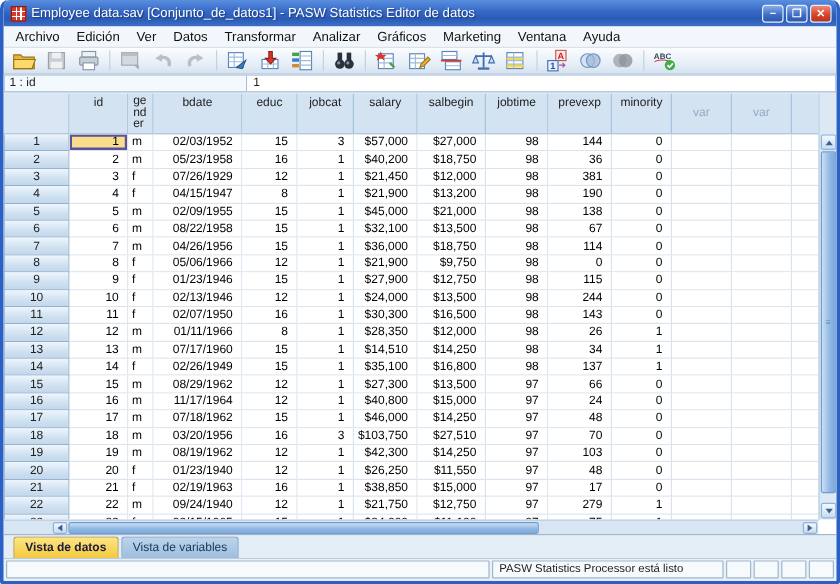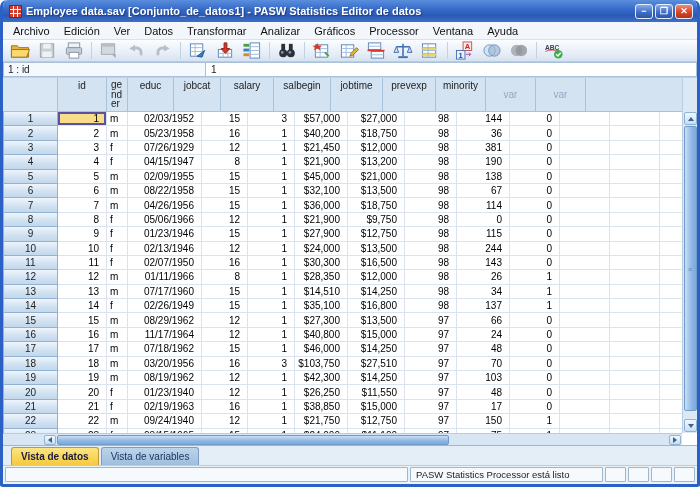--- a/index.html
+++ b/index.html
@@ -8,21 +8,21 @@
 
   .window{position:relative;width:700px;height:487px;background:#eaf1f9;
     border:3px solid #2b61c4;border-top:none;border-radius:7px 7px 3px 3px;overflow:hidden;}
 
   
   .titlebar{height:22px;background:linear-gradient(#5a8ede 0%,#3568c6 45%,#2a5ab4 70%,#3d6fc9 100%);
     display:flex;align-items:center;padding:0 4px;border-radius:5px 5px 0 0;}
   .app-icon{width:13px;height:13px;margin:0 4px 0 2px;background:#d23c2e;border:1px solid #8e1d14;
     background-image:linear-gradient(to right,transparent 3px,#fff 3px,#fff 4px,transparent 4px,transparent 7px,#fff 7px,#fff 8px,transparent 8px),
                      linear-gradient(to bottom,transparent 3px,#fff 3px,#fff 4px,transparent 4px,transparent 7px,#fff 7px,#fff 8px,transparent 8px);}
-  .title-text{color:#fff;font-size:11px;font-weight:bold;text-shadow:1px 1px 1px #1a3c7e;white-space:nowrap;overflow:hidden;flex:1;}
+  .title-text{color:#fff;font-size:11px;font-weight:normal;text-shadow:1px 1px 1px #1a3c7e;white-space:nowrap;overflow:hidden;flex:1;}
   .winbtns{display:flex;gap:2px;}
   .wbtn{width:18px;height:15px;border-radius:3px;border:1px solid #e7eefb;color:#fff;font-size:9px;line-height:13px;
     text-align:center;background:linear-gradient(#86abe8,#3c6bc4 60%,#2c58a8);font-weight:bold;}
   .wbtn.close{background:linear-gradient(#ef8a74,#d8442a 55%,#b93318);}
 
   
   .menubar{height:18px;background:#f3f7fb;border-bottom:1px solid #d8e2ec;display:flex;align-items:center;padding:0 3px;}
   .menu-item{font-size:11px;color:#111;padding:1px 7px;white-space:nowrap;}
 
   
@@ -104,21 +104,21 @@
   </div>
 
   <div class="menubar">
       <span class="menu-item">Archivo</span>
       <span class="menu-item">Edición</span>
       <span class="menu-item">Ver</span>
       <span class="menu-item">Datos</span>
       <span class="menu-item">Transformar</span>
       <span class="menu-item">Analizar</span>
       <span class="menu-item">Gráficos</span>
-      <span class="menu-item">Processor</span>
+      <span class="menu-item">Marketing</span>
       <span class="menu-item">Ventana</span>
       <span class="menu-item">Ayuda</span>
     </div>
 
   <div class="toolbar">
     <div class="tbtn">
         <svg viewBox="0 0 22 20">
           <path d="M2 5h6l2 2h10v10H2z" fill="#e8b43c" stroke="#9c7415"></path>
           <path d="M2 9h19l-3 8H2z" fill="#fbd96f" stroke="#9c7415"></path>
         </svg>
@@ -268,20 +268,21 @@
     <div class="cellref-box">1 : id</div>
     <div class="celledit-box">1</div>
   </div>
 
   <div class="gridwrap">
     <div class="gridscroll">
       <div class="hdr-row">
           <div class="hcell corner" style="width: 55px; flex: 0 0 55px;"></div>
           <div class="hcell" style="width: 49px; flex: 0 0 49px;">id</div>
           <div class="hcell gender" style="width: 21px; flex: 0 0 21px;">gender</div>
+          <div class="hcell" style="width: 74px; flex: 0 0 74px;">bdate</div>
           <div class="hcell" style="width: 46px; flex: 0 0 46px;">educ</div>
           <div class="hcell" style="width: 47px; flex: 0 0 47px;">jobcat</div>
           <div class="hcell" style="width: 53px; flex: 0 0 53px;">salary</div>
           <div class="hcell" style="width: 57px; flex: 0 0 57px;">salbegin</div>
           <div class="hcell" style="width: 52px; flex: 0 0 52px;">jobtime</div>
           <div class="hcell" style="width: 53px; flex: 0 0 53px;">prevexp</div>
           <div class="hcell" style="width: 50px; flex: 0 0 50px;">minority</div>
           <div class="hcell ghost" style="width: 50px; flex: 0 0 50px;">var</div>
           <div class="hcell ghost" style="width: 50px; flex: 0 0 50px;">var</div>
           <div class="hcell fill"></div>
@@ -626,21 +627,21 @@
           <div class="grow">
             <div class="rowhdr">22</div>
             <div class="cell" style="width: 49px; flex: 0 0 49px;">22</div>
             <div class="cell left" style="width: 21px; flex: 0 0 21px;">m</div>
             <div class="cell" style="width: 74px; flex: 0 0 74px;">09/24/1940</div>
             <div class="cell" style="width: 46px; flex: 0 0 46px;">12</div>
             <div class="cell" style="width: 47px; flex: 0 0 47px;">1</div>
             <div class="cell" style="width: 53px; flex: 0 0 53px;">$21,750</div>
             <div class="cell" style="width: 57px; flex: 0 0 57px;">$12,750</div>
             <div class="cell" style="width: 52px; flex: 0 0 52px;">97</div>
-            <div class="cell" style="width: 53px; flex: 0 0 53px;">150</div>
+            <div class="cell" style="width: 53px; flex: 0 0 53px;">279</div>
             <div class="cell" style="width: 50px; flex: 0 0 50px;">1</div>
             <div class="cell" style="width: 50px; flex: 0 0 50px;"></div>
             <div class="cell" style="width: 50px; flex: 0 0 50px;"></div>
             <div class="cell fill"></div>
           </div>
           <div class="grow">
             <div class="rowhdr">23</div>
             <div class="cell" style="width: 49px; flex: 0 0 49px;">23</div>
             <div class="cell left" style="width: 21px; flex: 0 0 21px;">f</div>
             <div class="cell" style="width: 74px; flex: 0 0 74px;">03/15/1965</div>

